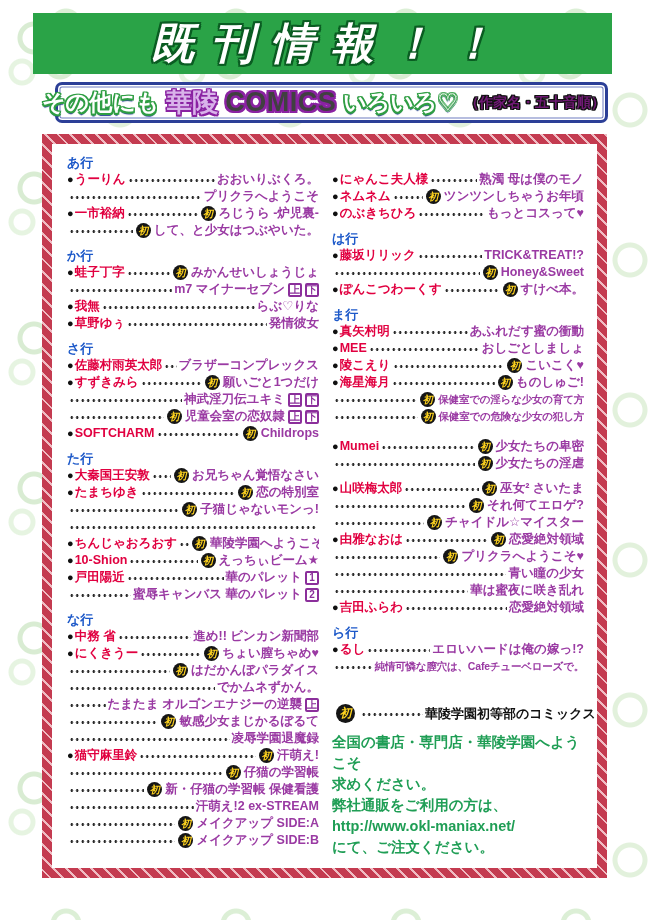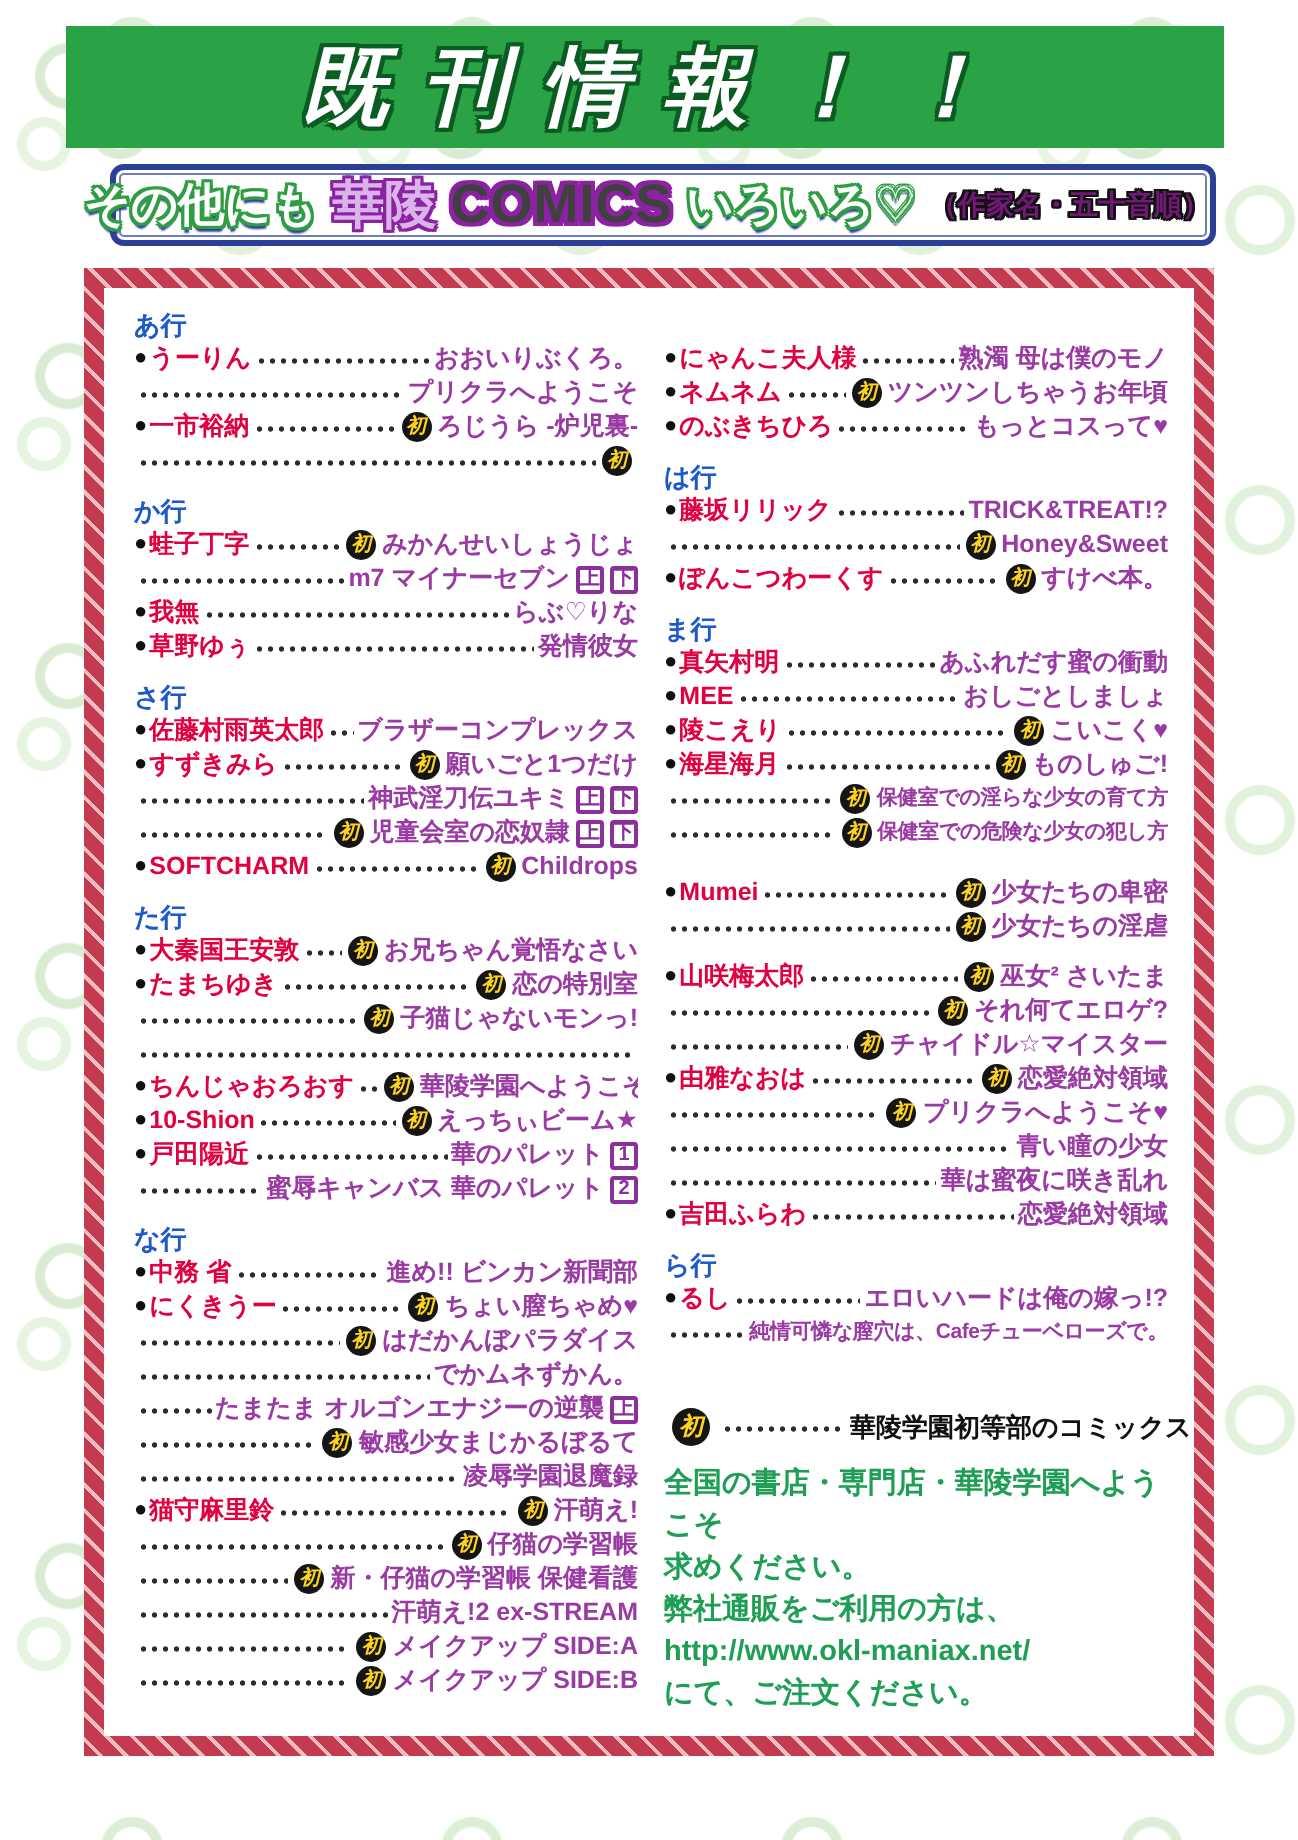--- a/index.html
+++ b/index.html
@@ -134,20 +134,21 @@
           <div class="row">
             <span class="bullet">●</span>
             <span class="author">一市裕納</span>
             <span class="dots"></span>
             <span class="hatsu">初</span>
             <span class="title">ろじうら -炉児裏-</span>
           </div>
           <div class="row">
             <span class="dots"></span>
             <span class="hatsu">初</span>
+            <span class="title">して、と少女はつぶやいた。</span>
           </div>
         </div>
         <div class="section">
           <div class="sec-header">か行</div>
           <div class="row">
             <span class="bullet">●</span>
             <span class="author">蛙子丁字</span>
             <span class="dots"></span>
             <span class="hatsu">初</span>
             <span class="title">みかんせいしょうじょ</span>

